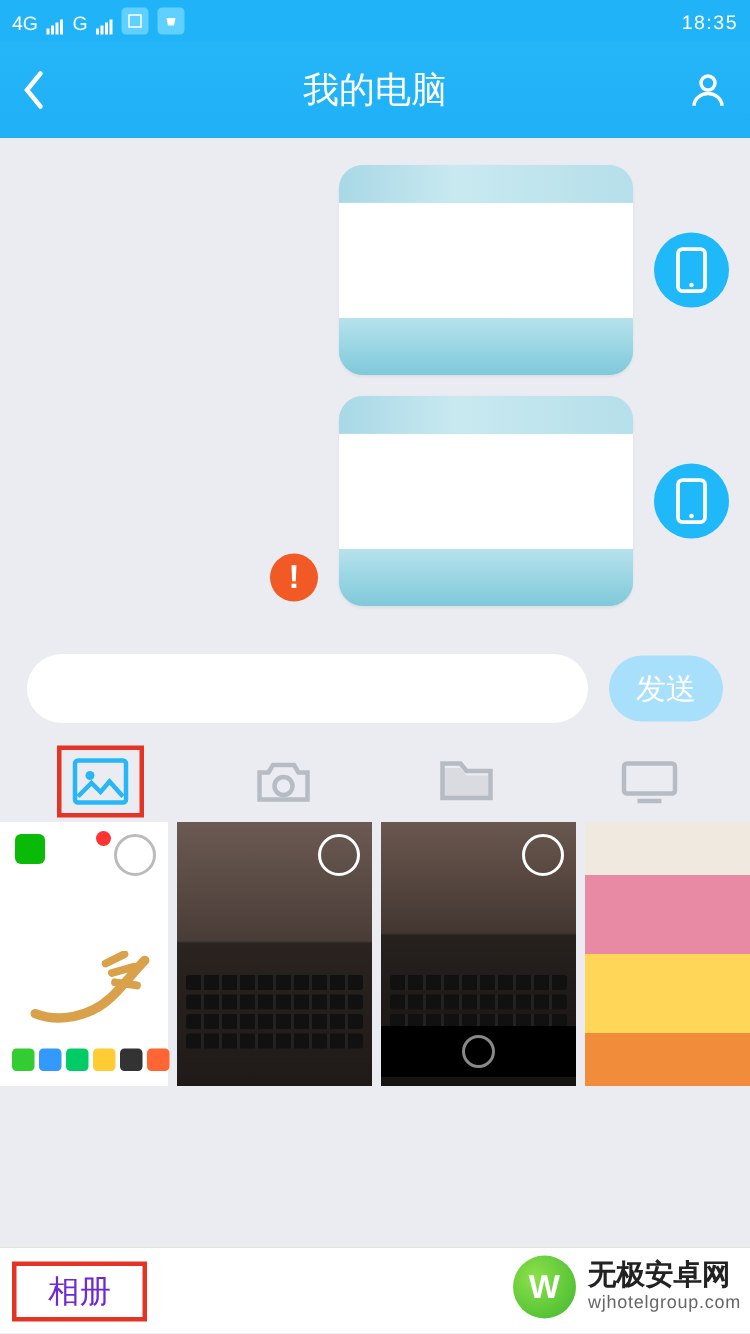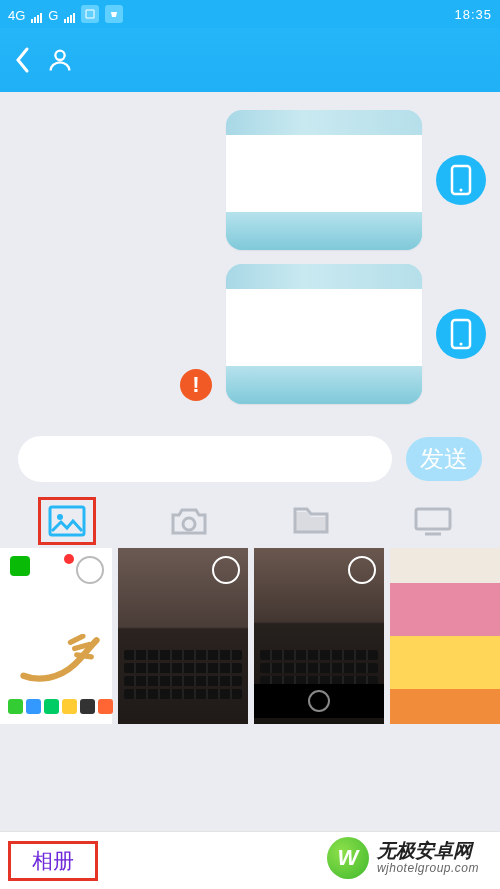--- a/index.html
+++ b/index.html
@@ -51,21 +51,21 @@
   }
   .bubble-img::before{content:"";position:absolute;left:0;right:0;top:0;height:25px;background:linear-gradient(90deg,#a8d8e6 0,#c9e9f0 40%,#b5dfea 100%);}
   .bubble-img::after{content:"";position:absolute;left:0;right:0;bottom:0;height:38px;background:linear-gradient(0deg,#7fc9da,#b6e2ec);}
   .avatar { width: 50px; height: 50px; border-radius: 50%; background:#1fb8f9; display:flex;align-items:center;justify-content:center; }
   .time-stamp { text-align:center; color:#9aa0aa; font-size:18px; margin: 18px 0 22px; }
   .err-badge { width: 32px; height: 32px; border-radius: 50%; background:#f15a24; color:#fff; display:flex;align-items:center;justify-content:center;font-size:22px;font-weight:700; align-self:flex-end; margin-bottom:3px;}
 
   
   .composer { display:flex; align-items:center; gap:14px; padding: 10px 18px 12px; }
   .input-pill { flex:1; height:46px; background:#fff; border-radius:23px; }
-  .send-btn { width:76px; height:44px; border-radius:22px; background:#a8e0fb; color:#fff; display:flex;align-items:center;justify-content:center;font-size:24px; }
+  .send-btn { width:76px; height:44px; border-radius:22px; background:#a8e0fb; color:#fff; display:flex;align-items:center;justify-content:center;font-size:20px; }
 
   
   .tool-tabs { display:flex; height:54px; align-items:center; justify-content:space-around; background:#ebecf1; padding: 0 6px;}
   .tool-tab { width:54px; height:44px; display:flex;align-items:center;justify-content:center; color:#b7bcc4; position:relative;}
   .tool-tab.active { color:#27b7f7; }
   .red-frame { position:absolute; inset:-2px; border:3px solid #e33425; }
 
   
   .gallery { display:flex; gap:6px; padding:0 0 0 0; height:176px; background:#ebecf1; overflow:hidden; }
   .thumb { flex:0 0 auto; height:176px; background:#888; position:relative; }
@@ -85,21 +85,21 @@
   .cam-ui{position:absolute;bottom:6px;left:0;right:0;height:34px;background:#000;display:flex;align-items:center;justify-content:center;}
   .cam-btn{width:22px;height:22px;border:2px solid #888;border-radius:50%;}
 
   
   .bottom-bar { position:absolute; left:0; right:0; bottom:0; height:58px; background:#fff; display:flex; align-items:center; padding:0 8px; gap:22px; border-top:1px solid #e3e3e3;}
   .bb-item { font-size:21px; color:#bfbfbf; padding:6px 12px; }
   .bb-item.active { color:#6d28d9; }
   .bb-frame { border:3px solid #e33425; padding:3px 9px;}
 
   
-  .wm { position:absolute; right:21px; bottom:10px; display:flex; align-items:center; gap:8px;font-style:italic; }
+  .wm { position:absolute; right:6px; bottom:10px; display:flex; align-items:center; gap:8px; }
   .wm-logo { width:42px;height:42px;border-radius:50%;background:radial-gradient(circle at 35% 35%,#8de04a,#3fb82e);position:relative;}
   .wm-logo::after{content:"W";position:absolute;inset:0;display:flex;align-items:center;justify-content:center;color:#fff;font-weight:800;font-size:22px;}
   .wm-txt{display:flex;flex-direction:column;line-height:1.1;}
   .wm-txt .l1{font-size:19px;font-weight:700;color:#222;}
   .wm-txt .l2{font-size:12px;color:#666;letter-spacing:.5px;}
 
   svg { display:block; }
 </style>
 </head>
 <body>
@@ -133,20 +133,21 @@
   </div>
   <div class="status-center">18:35</div>
 </div>
 
 <div class="nav">
   <div class="nav-back">
     <svg width="16" height="28" viewBox="0 0 16 28">
         <path d="M13 3L4 14l9 11" stroke="#fff" stroke-width="3" fill="none" stroke-linecap="round"></path>
       </svg>
   </div>
+  <div class="nav-title">我的电脑</div>
   <div class="nav-right">
     <svg width="28" height="28" viewBox="0 0 24 24">
         <circle cx="12" cy="8" r="4" fill="none" stroke="#fff" stroke-width="2"></circle>
         <path d="M4 21c0-4 4-7 8-7s8 3 8 7" fill="none" stroke="#fff" stroke-width="2"></path>
       </svg>
   </div>
 </div>
 
 <div class="chat">
   <div class="msg-row">

